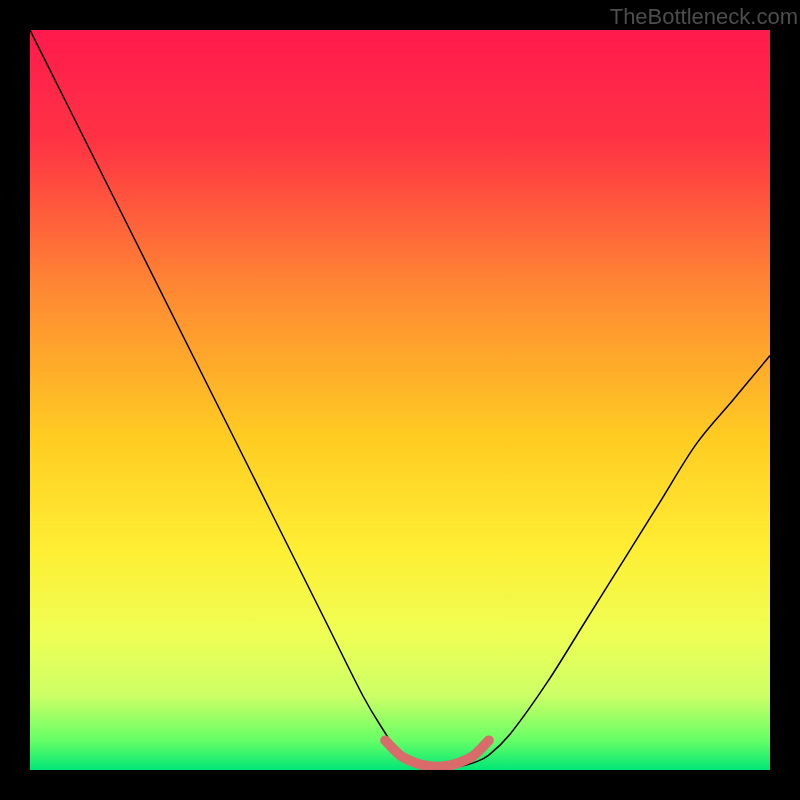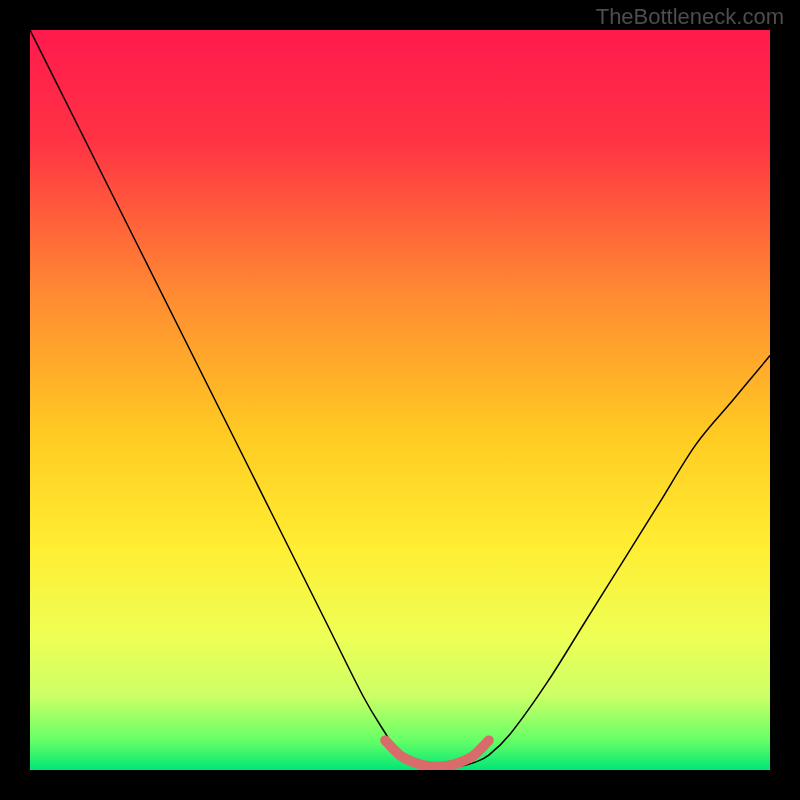--- a/index.html
+++ b/index.html
@@ -7,21 +7,21 @@
     padding: 0;
     width: 800px;
     height: 800px;
     background: #000;
     position: relative;
     font-family: Arial, sans-serif;
   }
   .watermark {
     position: absolute;
     top: 4px;
-    right: 16px;
+    right: 2px;
     color: #4d4d4d;
     font-size: 22px;
     font-weight: 500;
     z-index: 10;
   }
   .plot-area {
     position: absolute;
     left: 30px;
     top: 30px;
     width: 740px;

